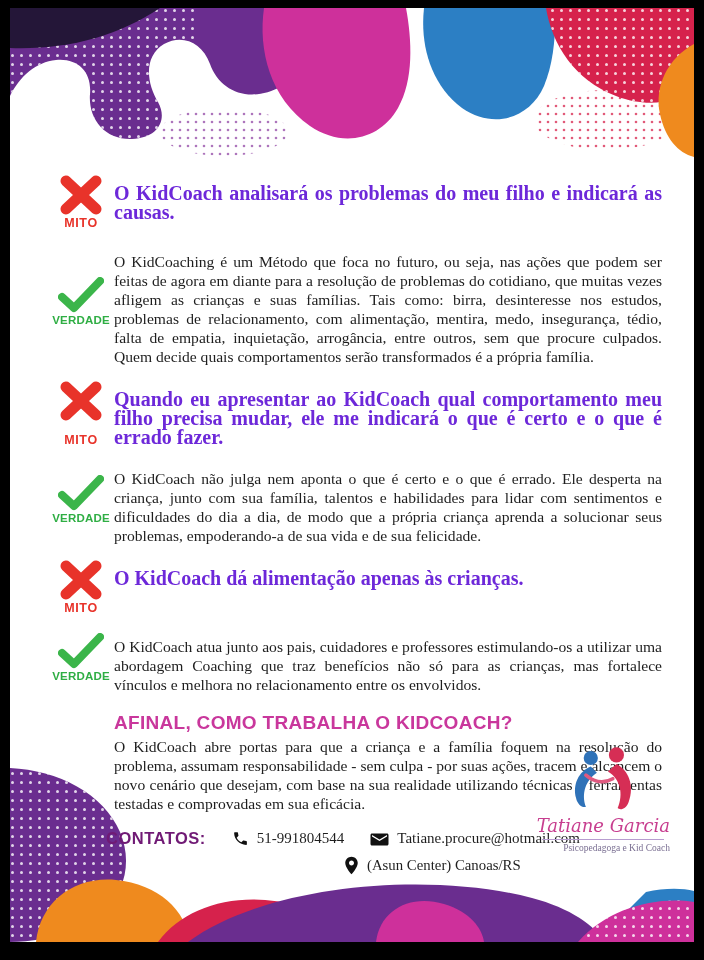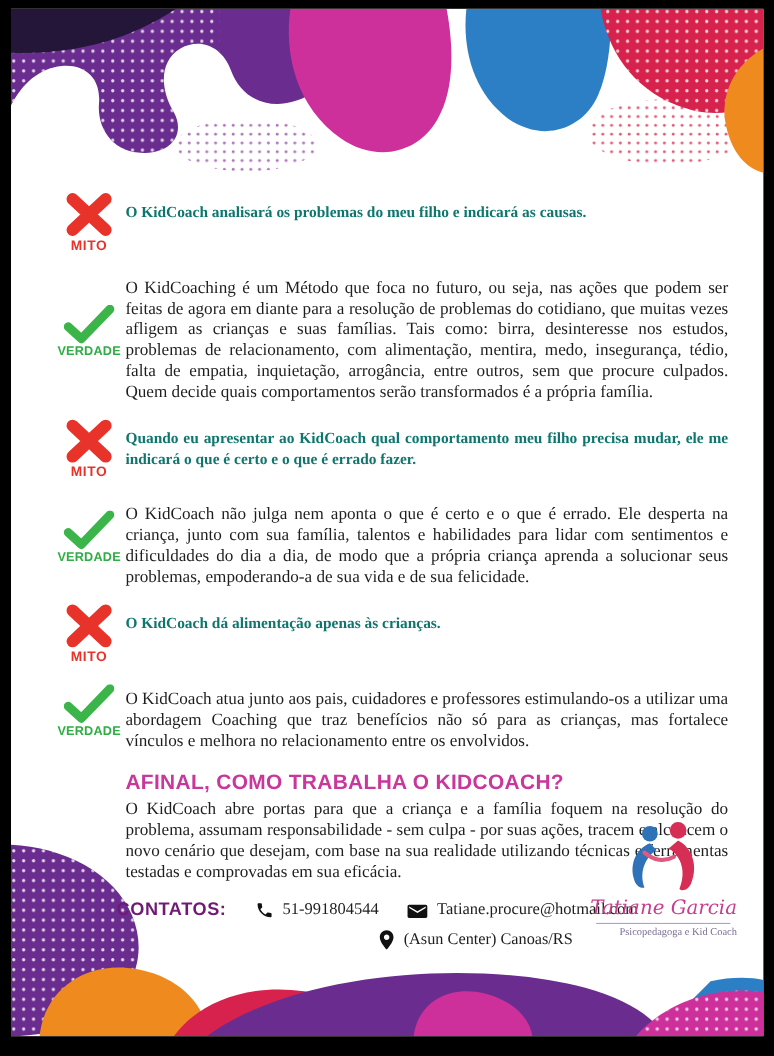--- a/index.html
+++ b/index.html
@@ -3,29 +3,29 @@
 <meta charset="utf-8">
 <style>
   html,body{margin:0;padding:0;background:#000;}
   body{width:704px;height:960px;position:relative;font-family:"Liberation Serif",serif;}
   .paper{position:absolute;left:10px;top:8px;width:684px;height:934px;background:#ffffff;overflow:hidden;}
   .deco{position:absolute;left:0;width:100%;display:block;}
   .deco-top{top:0;height:150px;z-index:0;}
   .deco-bottom{bottom:0;height:180px;z-index:0;}
   .flow{position:relative;z-index:1;padding:152px 32px 0 38px;box-sizing:border-box;color:#1e1e1e;}
   .row{display:flex;align-items:stretch;}
-  .icon-col{width:66px;min-width:66px;display:flex;flex-direction:column;align-items:center;justify-content:flex-end;}
+  .icon-col{width:66px;min-width:66px;display:flex;flex-direction:column;align-items:center;justify-content:space-between;}
   .row-truth .icon-col{justify-content:center;}
   .text-col{flex:1;}
   .row-myth{margin-top:15px;}
   .row-truth{margin-top:6px;}
   .badge-label{font-family:"Liberation Sans",sans-serif;font-weight:700;}
   .mito-label{color:#e8332a;font-size:12.5px;letter-spacing:.6px;margin-top:1px;}
   .verdade-label{color:#2fae44;font-size:11.5px;letter-spacing:.2px;margin-top:1px;}
-  .myth-text{font-weight:700;font-size:14px;line-height:19px;padding-top:9px;text-align:justify;color:#0f766e;}
+  .myth-text{font-weight:700;font-size:20px;line-height:19px;padding-top:9px;text-align:justify;color:#6d28d9;}
   .truth-text{font-size:15.6px;line-height:19px;text-align:justify;margin-top:16px;}
   .closing-heading{margin:18px 0 3px 66px;font-family:Liberation Sans, sans-serif;font-weight:700;font-size:19px;letter-spacing:.3px;color:#c9379c;}
   .closing-body{margin-left:66px;font-size:15.6px;line-height:19px;text-align:justify;}
   .contacts{margin:16px 0 0 58px;position:relative;z-index:2;}
   .contacts-row1{display:flex;align-items:center;column-gap:26px;}
   .contacts-label{font-family:"Liberation Sans",sans-serif;font-weight:800;font-size:16.5px;letter-spacing:.5px;color:#701a75;}
   .contact-item{display:flex;align-items:flex-end;column-gap:8px;font-size:15px;}
   .contacts-row2{display:flex;align-items:flex-start;column-gap:8px;margin:8px 0 0 238px;}
   .addr-line{display:block;font-size:14.8px;line-height:18px;}
   .brand{position:absolute;right:24px;top:739px;width:134px;text-align:right;z-index:3;}

